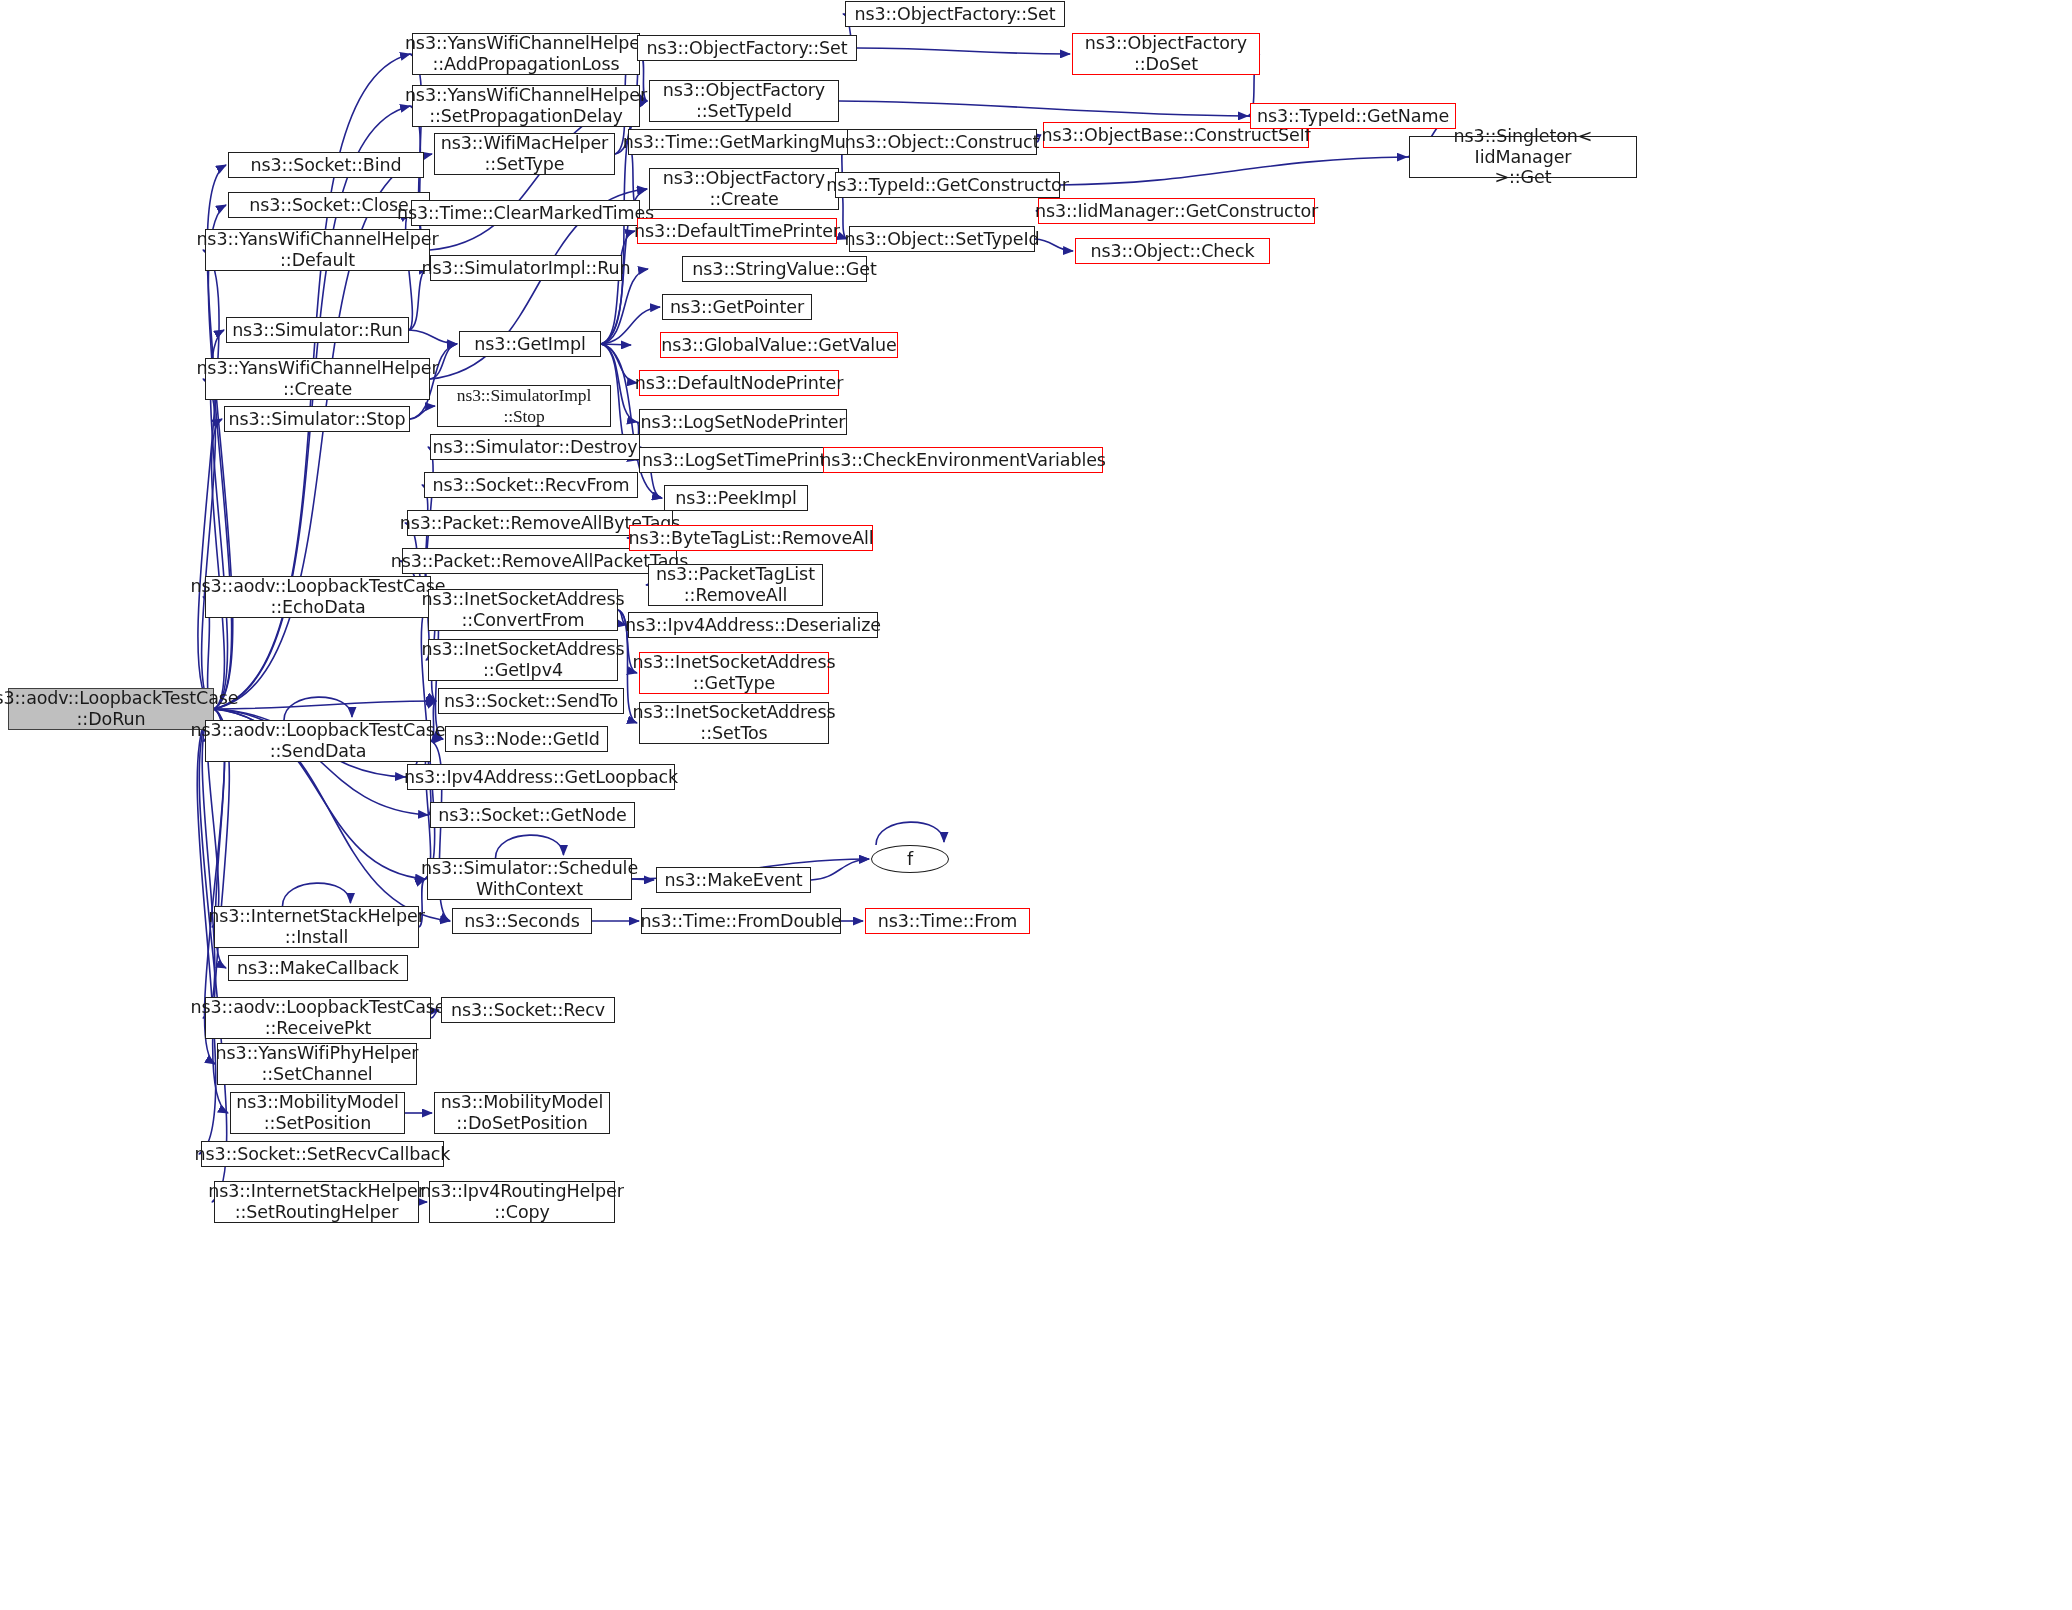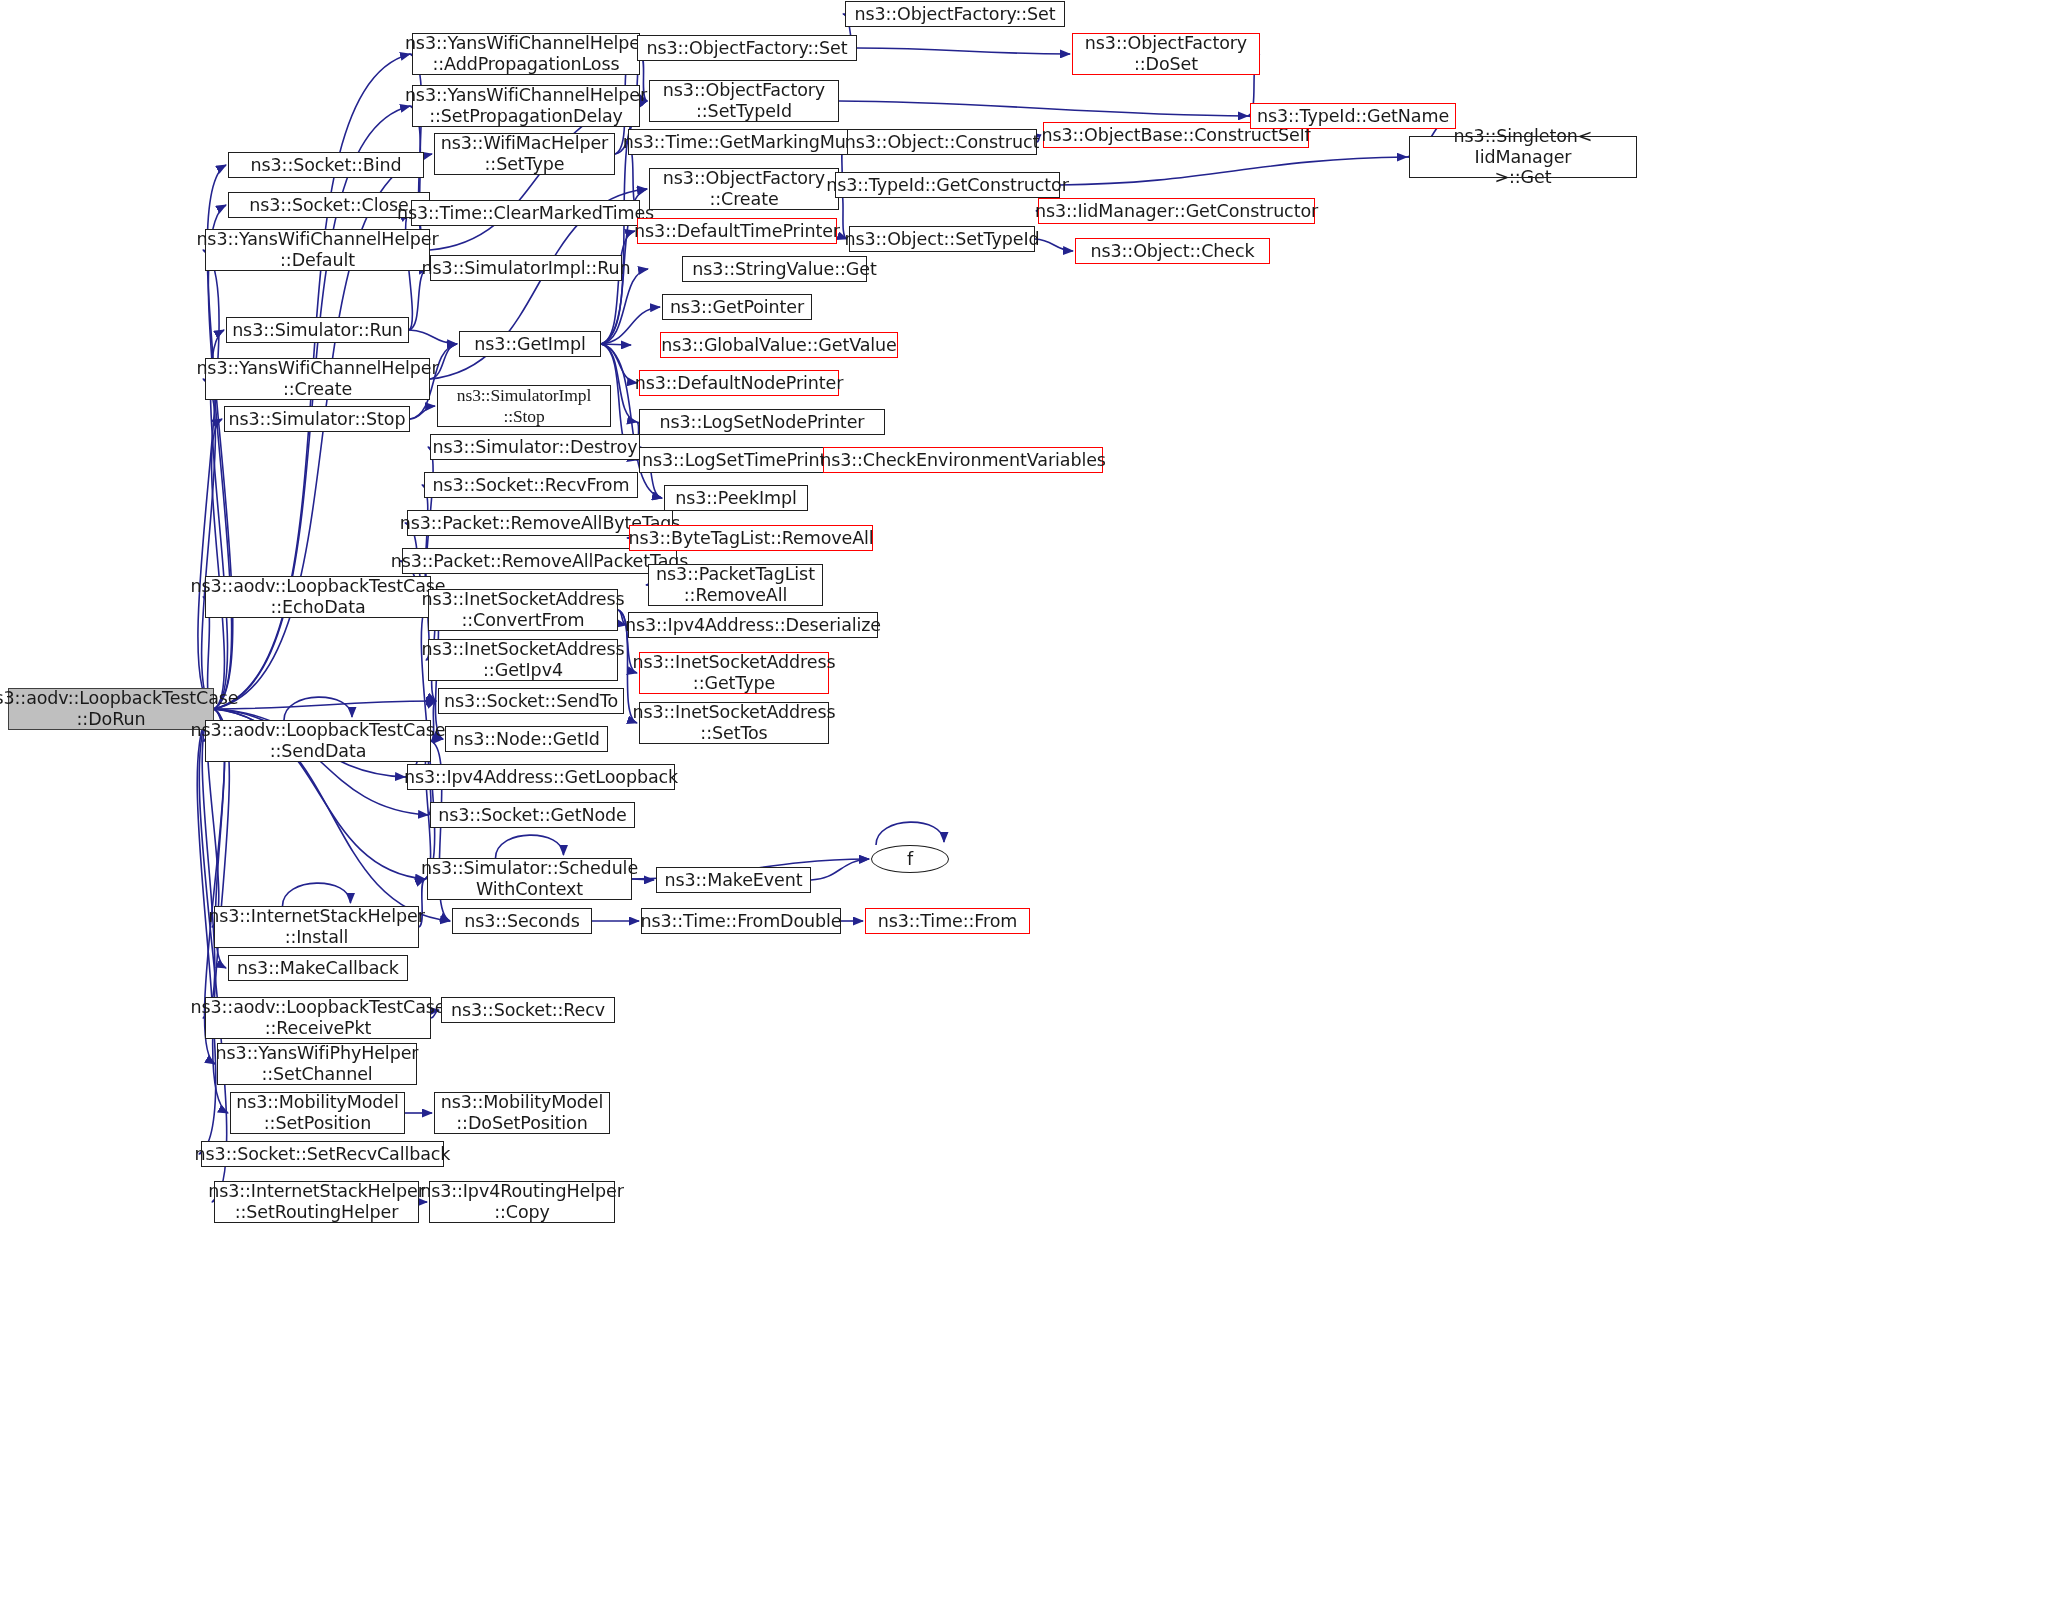--- a/index.html
+++ b/index.html
@@ -225,21 +225,21 @@
       <div class="node" style="left: 649px; top: 80px; width: 190px; height: 42px;">ns3::ObjectFactory
 ::SetTypeId</div>
       <div class="node" style="left: 628px; top: 129px; width: 240px; height: 26px;">ns3::Time::GetMarkingMutex</div>
       <div class="node" style="left: 649px; top: 168px; width: 190px; height: 42px;">ns3::ObjectFactory
 ::Create</div>
       <div class="node red" style="left: 637px; top: 218px; width: 200px; height: 26px;">ns3::DefaultTimePrinter</div>
       <div class="node" style="left: 682px; top: 256px; width: 185px; height: 26px; padding-left: 23px;">ns3::StringValue::Get</div>
       <div class="node" style="left: 662px; top: 294px; width: 150px; height: 26px;">ns3::GetPointer</div>
       <div class="node red" style="left: 633px; top: 332px; width: 238px; height: 26px; margin-left: 27px;">ns3::GlobalValue::GetValue</div>
       <div class="node red" style="left: 639px; top: 370px; width: 200px; height: 26px;">ns3::DefaultNodePrinter</div>
-      <div class="node" style="left: 639px; top: 409px; width: 246px; height: 26px;">ns3::LogSetNodePrinter</div>
+      <div class="node" style="left: 639px; top: 409px; width: 208px; height: 26px;">ns3::LogSetNodePrinter</div>
       <div class="node" style="left: 639px; top: 447px; width: 208px; height: 26px;">ns3::LogSetTimePrinter</div>
       <div class="node" style="left: 664px; top: 485px; width: 144px; height: 26px;">ns3::PeekImpl</div>
       <div class="node red" style="left: 629px; top: 525px; width: 244px; height: 26px;">ns3::ByteTagList::RemoveAll</div>
       <div class="node" style="left: 648px; top: 564px; width: 175px; height: 42px;">ns3::PacketTagList
 ::RemoveAll</div>
       <div class="node" style="left: 628px; top: 612px; width: 250px; height: 26px;">ns3::Ipv4Address::Deserialize</div>
       <div class="node red" style="left: 639px; top: 652px; width: 190px; height: 42px;">ns3::InetSocketAddress
 ::GetType</div>
       <div class="node" style="left: 639px; top: 702px; width: 190px; height: 42px;">ns3::InetSocketAddress
 ::SetTos</div>

